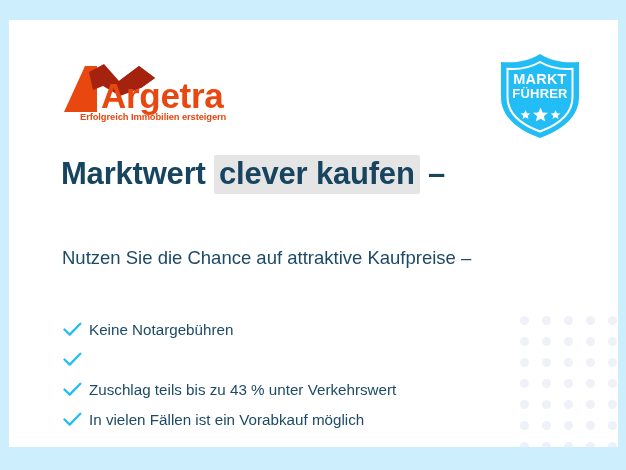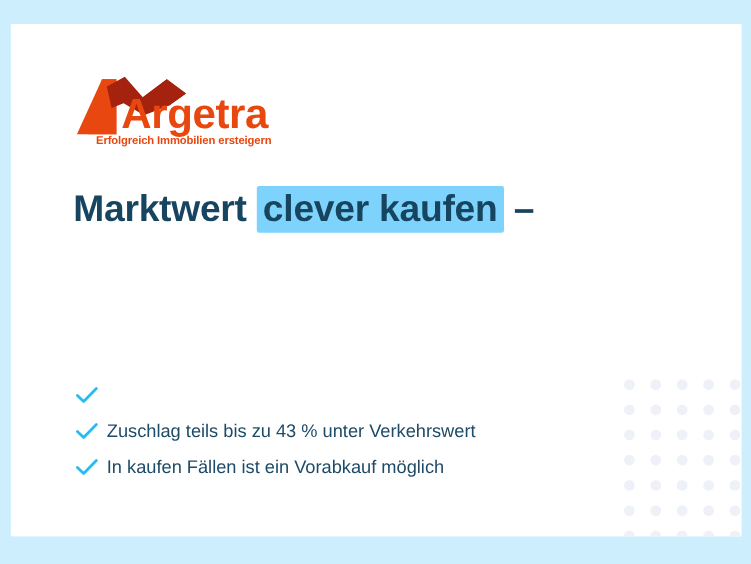--- a/index.html
+++ b/index.html
@@ -134,21 +134,21 @@
     left: 52px;
     top: 133px;
     font-size: 31px;
     font-weight: bold;
     color: #17445f;
     line-height: 1.33;
     letter-spacing: -0.2px;
     white-space: nowrap;
   }
   #headline .hl {
-    background: #7dd3fc;
+    background: #e5e5e5;
     padding: 1px 5px 3px 5px;
     border-radius: 2px;
   }
 
   
   #subheadline {
     position: absolute;
     left: 53px;
     top: 224px;
     font-size: 18.5px;
@@ -232,53 +232,83 @@
       <svg id="logo-mark" width="132" height="50" viewBox="0 0 132 50">
         <path d="M22 4 L34 4 L34 50 L10 50 Z" fill="#e8470f"></path>
         <path d="M1 50 L22 4 L34 4 L34 50 Z" fill="#e8470f"></path>
         <path d="M26 10 L41 2 L56 19 L76 4 L92 16 L78 26 L57 34 L40 24 L30 28 Z" fill="#a5220f"></path>
         <path d="M56 19 L76 4 L92 16 L78 26 Z" fill="#a5220f"></path>
       </svg>
       <div id="logo-word">Argetra</div>
       <div id="logo-tagline">Erfolgreich Immobilien ersteigern</div>
     </div>
 
+    <div id="badge">
+      <svg width="88" height="86" viewBox="0 0 88 86">
+        <path d="M44 1 C31 9 18 10 5 9 L5 44 C5 64 22 77 44 85 C66 77 83 64 83 44 L83 9 C70 10 57 9 44 1 Z" fill="#22bdf5"></path>
+        <path d="M44 9 C33 15.5 22 16.5 11.5 15.8 L11.5 44 C11.5 60.5 25 71.5 44 78.5 C63 71.5 76.5 60.5 76.5 44 L76.5 15.8 C66 16.5 55 15.5 44 9 Z" fill="none" stroke="#ffffff" stroke-width="2"></path>
+      </svg>
+      <div id="badge-text">
+        <div id="badge-line1">MARKT</div>
+        <div id="badge-line2">FÜHRER</div>
+        <div id="badge-stars">
+          <svg width="11" height="11" viewBox="0 0 24 24">
+            <path d="M12 2 L15 9 L22.5 9.6 L16.8 14.5 L18.6 22 L12 18 L5.4 22 L7.2 14.5 L1.5 9.6 L9 9 Z" fill="#ffffff"></path>
+          </svg>
+          <svg width="17" height="17" viewBox="0 0 24 24">
+            <path d="M12 2 L15 9 L22.5 9.6 L16.8 14.5 L18.6 22 L12 18 L5.4 22 L7.2 14.5 L1.5 9.6 L9 9 Z" fill="#ffffff"></path>
+          </svg>
+          <svg width="11" height="11" viewBox="0 0 24 24">
+            <path d="M12 2 L15 9 L22.5 9.6 L16.8 14.5 L18.6 22 L12 18 L5.4 22 L7.2 14.5 L1.5 9.6 L9 9 Z" fill="#ffffff"></path>
+          </svg>
+        </div>
+      </div>
+    </div>
 
     <div id="headline">
       <div><span>Marktwert </span><span class="hl">clever kaufen</span><span> –</span></div>
     </div>
 
     <div id="subheadline">
+      <div>Nutzen Sie die Chance auf attraktive Kaufpreise –</div>
     </div>
 
     <div id="benefits">
-
 
       <div class="benefit">
         <span class="check">
           <svg width="19" height="15" viewBox="0 0 19 15">
             <path d="M1.5 7.5 L6.7 12.6 L17.3 1.8" fill="none" stroke="#22bdf5" stroke-width="2.3" stroke-linecap="round" stroke-linejoin="round"></path>
           </svg>
         </span>
+        <span class="label">Keine Notargebühren</span>
       </div>
 
       <div class="benefit">
         <span class="check">
           <svg width="19" height="15" viewBox="0 0 19 15">
             <path d="M1.5 7.5 L6.7 12.6 L17.3 1.8" fill="none" stroke="#22bdf5" stroke-width="2.3" stroke-linecap="round" stroke-linejoin="round"></path>
           </svg>
         </span>
-        <span class="label">Zuschlag teils bis zu 43 % unter Verkehrswert</span>
       </div>
 
       <div class="benefit">
         <span class="check">
           <svg width="19" height="15" viewBox="0 0 19 15">
             <path d="M1.5 7.5 L6.7 12.6 L17.3 1.8" fill="none" stroke="#22bdf5" stroke-width="2.3" stroke-linecap="round" stroke-linejoin="round"></path>
           </svg>
         </span>
-        <span class="label">In kaufen Fällen ist ein Vorabkauf möglich</span>
+        <span class="label">Zuschlag teils bis zu 43 % unter Verkehrswert</span>
+      </div>
+
+      <div class="benefit">
+        <span class="check">
+          <svg width="19" height="15" viewBox="0 0 19 15">
+            <path d="M1.5 7.5 L6.7 12.6 L17.3 1.8" fill="none" stroke="#22bdf5" stroke-width="2.3" stroke-linecap="round" stroke-linejoin="round"></path>
+          </svg>
+        </span>
+        <span class="label">In vielen Fällen ist ein Vorabkauf möglich</span>
       </div>
 
     </div>
 
   </div>
 </div>
 
 </body></html>

